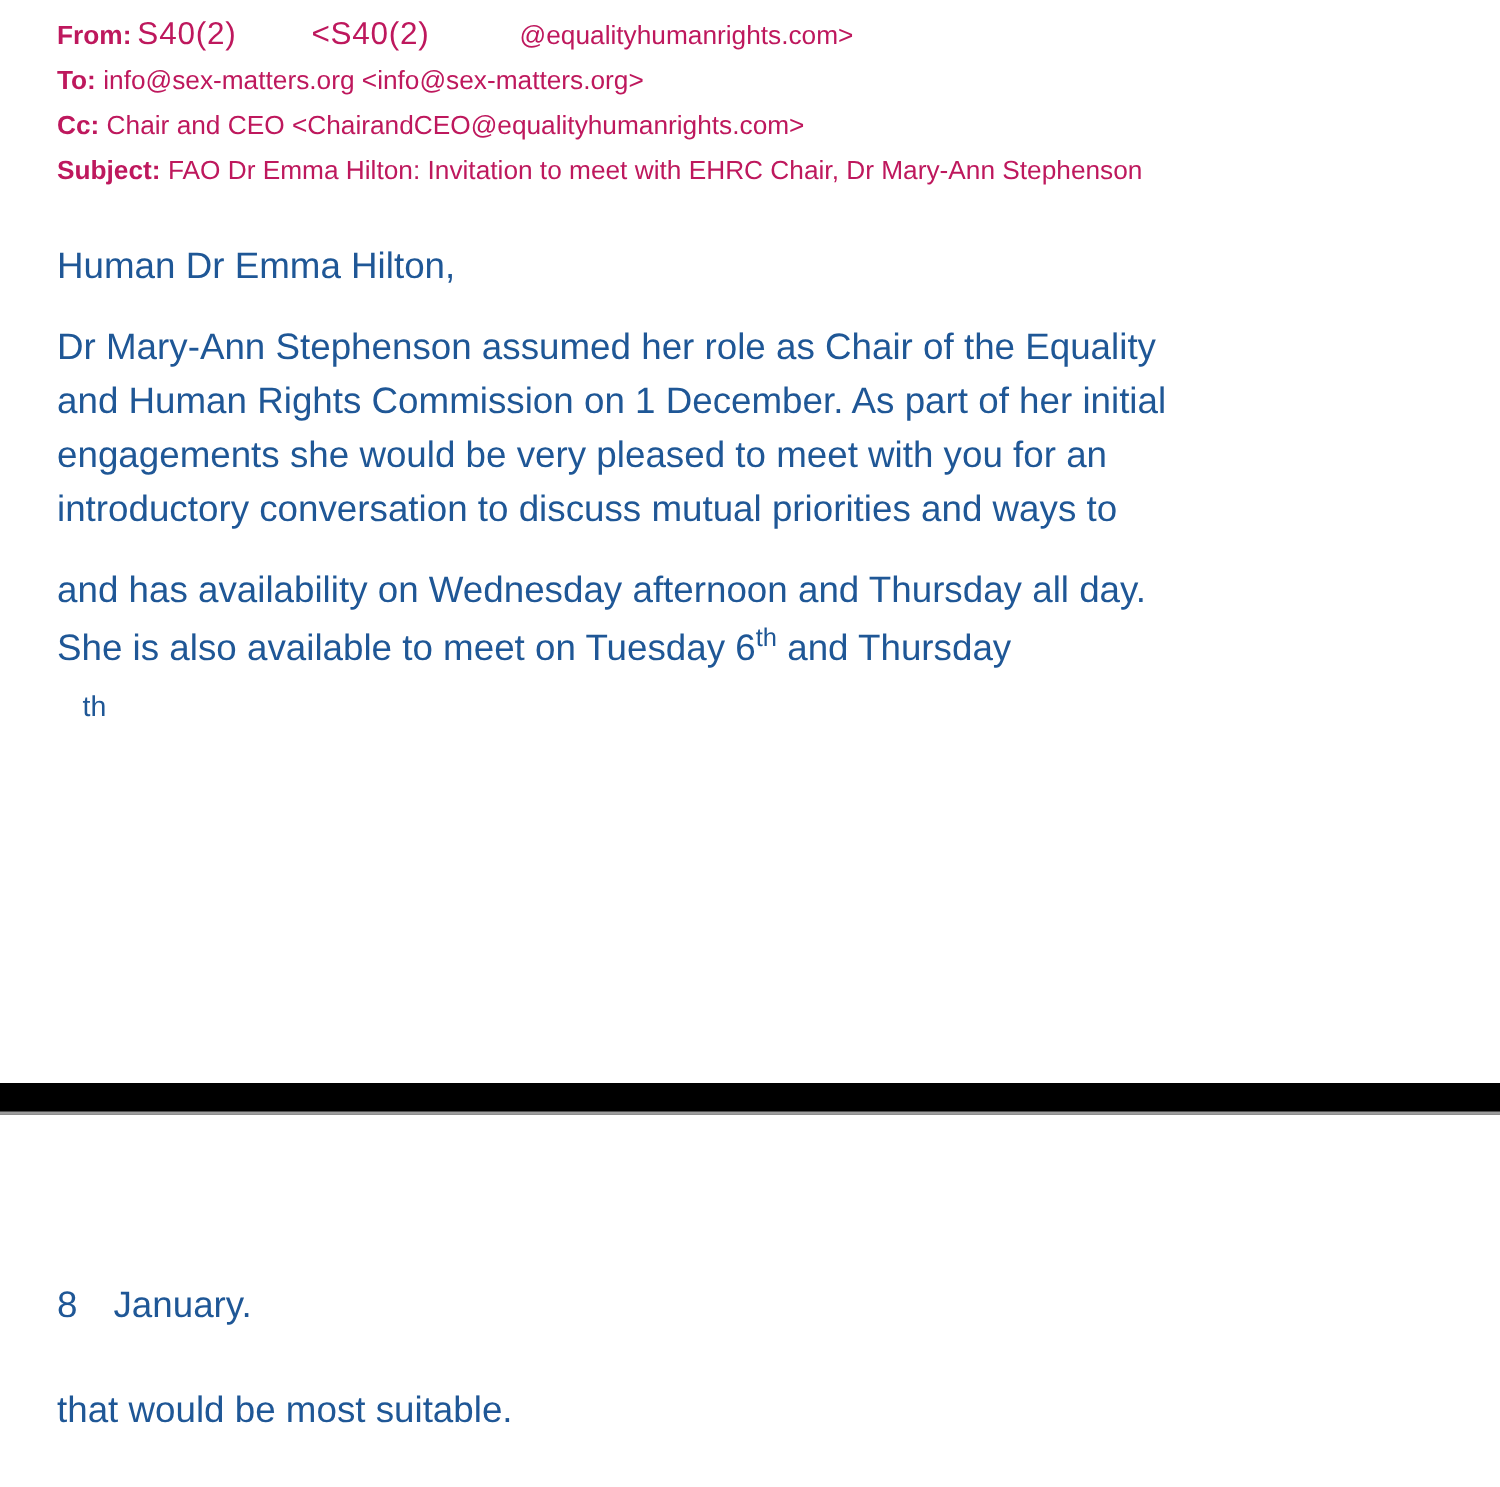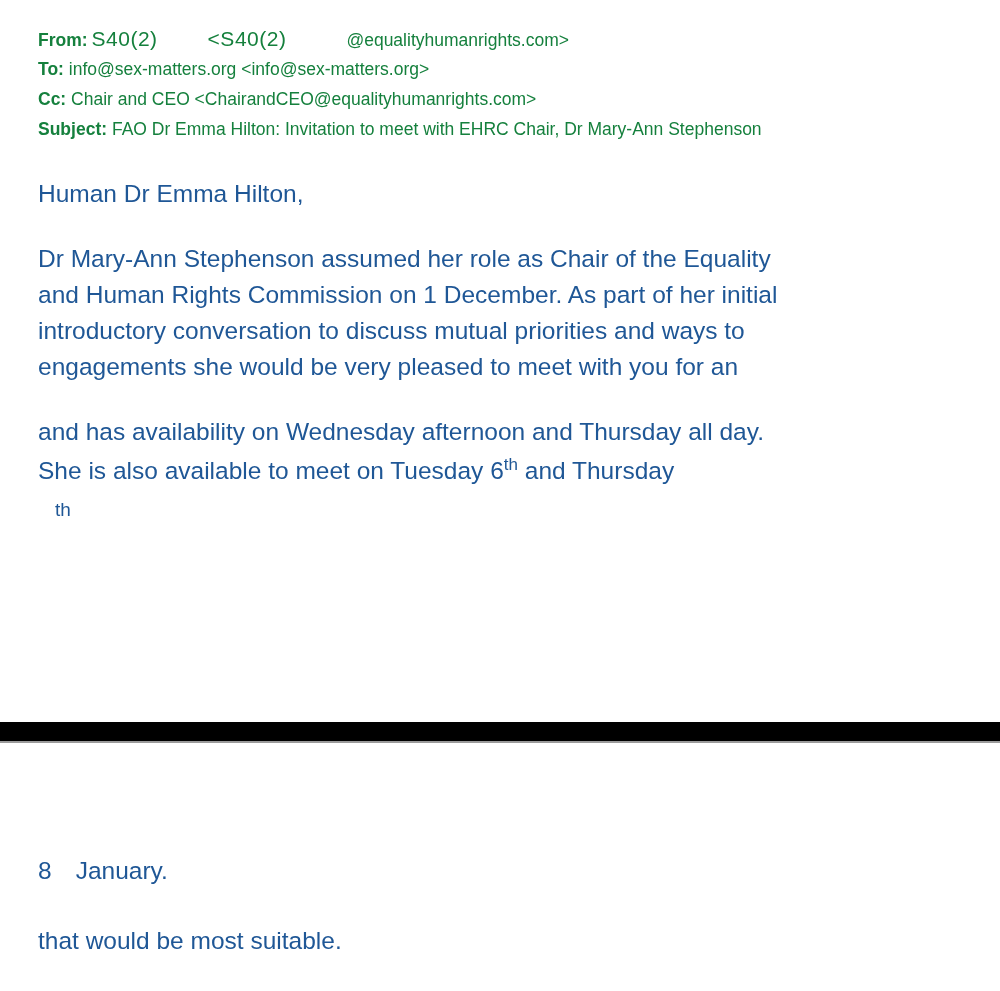--- a/index.html
+++ b/index.html
@@ -13,22 +13,22 @@
   }
   .page {
     width: 1000px;
     height: 991px;
     background: #ffffff;
     position: relative;
   }
 
   
   .email-header {
-    padding: 24px 0 0 38px;
-    color: #15803d;
+    padding: 8px 0 0 38px;
+    color: #be185d;
     font-size: 17.5px;
     line-height: 30px;
     white-space: nowrap;
   }
   .hrow { height: 30px; }
   .hlabel { font-weight: bold; }
   .redact-text {
     font-size: 21px;
     letter-spacing: 0.5px;
     margin-left: 4px;
@@ -37,21 +37,21 @@
   .hvalue.gap-b { margin-left: 60px; }
 
   
   .email-body {
     color: #1f5796;
     font-size: 24.5px;
     line-height: 36px;
     padding-left: 38px;
   }
   .salutation { margin-top: 32px; }
-  .para { margin-top: 29px; }
+  .para { margin-top: 18px; }
   .bodyline { height: 36px; white-space: nowrap; }
   .bodyline.tall { height: 39px; padding-top: 3px; }
   sup.inline-sup {
     font-size: 17px;
     vertical-align: super;
     line-height: 0;
   }
   .orphan-sup {
     margin-top: 3px;
     margin-left: 17px;
@@ -114,22 +114,22 @@
       <span class="hvalue">FAO Dr Emma Hilton: Invitation to meet with EHRC Chair, Dr Mary-Ann Stephenson</span>
     </div>
   </div>
 
   <div class="email-body">
     <div class="salutation">Human Dr Emma Hilton,</div>
 
     <div class="para">
       <div class="bodyline">Dr Mary-Ann Stephenson assumed her role as Chair of the Equality</div>
       <div class="bodyline">and Human Rights Commission on 1 December. As part of her initial</div>
+      <div class="bodyline">engagements she would be very pleased to meet with you for an</div>
       <div class="bodyline">introductory conversation to discuss mutual priorities and ways to</div>
-      <div class="bodyline">engagements she would be very pleased to meet with you for an</div>
     </div>
 
     <div class="para">
       <div class="bodyline">and has availability on Wednesday afternoon and Thursday all day.</div>
       <div class="bodyline tall"><span>She is also available to meet on Tuesday 6</span><sup class="inline-sup">th</sup><span> and Thursday</span></div>
     </div>
 
     <div class="orphan-sup">th</div>
   </div>
 

